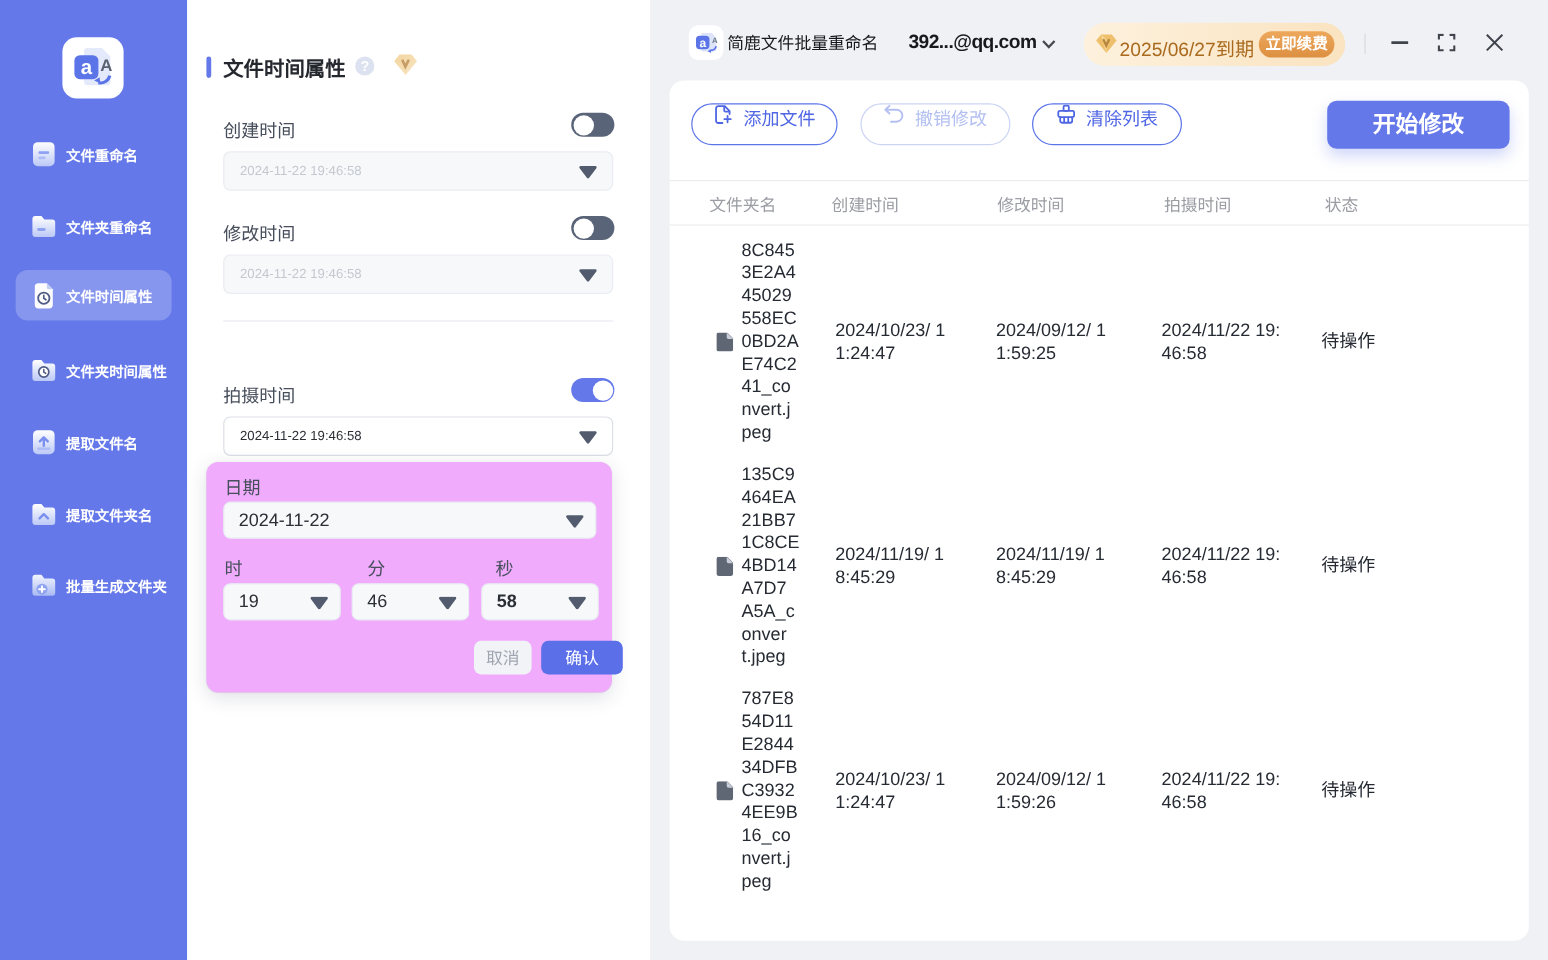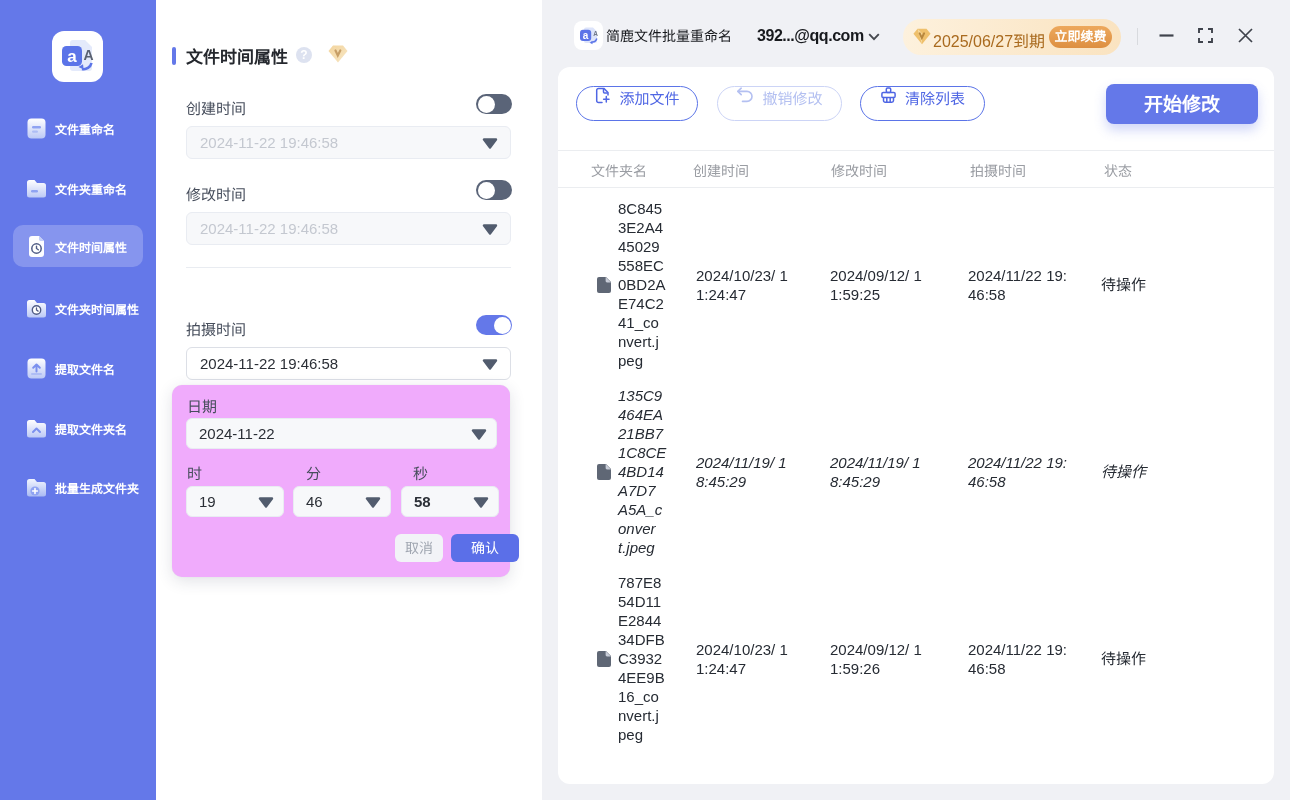--- a/index.html
+++ b/index.html
@@ -25,21 +25,21 @@
 
 .f-label { position:absolute; left:30px; font-size:15px; color:#474e5c; }
 .toggle { position:absolute; width:36px; height:20px; border-radius:10px; }
 .toggle.off { background:#5a6478; }
 .toggle.on  { background:#6478e9; }
 .toggle .knob { position:absolute; top:1.5px; width:17px; height:17px; border-radius:50%; background:#fff; }
 .toggle.off .knob { left:1.5px; }
 .toggle.on  .knob { right:1.5px; }
 
 .sel { position:absolute; left:30px; width:325px; height:33px; border-radius:6px; border:1px solid #e9ecf2; background:#f7f8fa; display:flex; align-items:center; }
-.sel .stext { font-size:15px; color:#c4c8d0; margin-left:13px; }
+.sel .stext { font-size:11px; color:#c4c8d0; margin-left:13px; }
 .sel.en { background:#fff; border-color:#dcdfe6; }
 .sel.en .stext { color:#2b2f36; }
 .tri { position:absolute; right:12px; top:50%; margin-top:-5px; width:16px; height:11px; }
 .divider { position:absolute; left:30px; top:267px; width:325px; height:1px; background:#e9ecf1; }
 
 
 .dd { position:absolute; left:16px; top:385px; width:338px; height:192px; background:#f0abfc; border-radius:10px; box-shadow:0 4px 16px rgba(40,50,80,0.14), 0 0 1px rgba(40,50,80,0.1); }
 .dd .dlabel { position:absolute; font-size:15px; color:#474e5c; }
 .dd-sel { position:absolute; height:31px; border-radius:6px; border:1px solid #e9ecf2; background:#f7f8fa; }
 .dd-sel .stext { font-size:15px; color:#2b2f36; position:absolute; left:12px; top:6px; }
@@ -327,21 +327,21 @@
       <div class="cell c3">
           <div>2024/09/12/ 1<br>1:59:25</div>
         </div>
       <div class="cell c4">
           <div>2024/11/22 19:<br>46:58</div>
         </div>
       <div class="cell c5">
           <div>待操作</div>
         </div>
     </div>
-    <div class="trow" style="top:311px;font-style:italic;">
+    <div class="trow" style="top:311px;">
       <div class="cell ficon">
           <svg width="14" height="16" viewBox="0 0 14 16">
             <path d="M2 0 h7 l5 5 v9 a2 2 0 0 1 -2 2 H2 a2 2 0 0 1 -2 -2 V2 a2 2 0 0 1 2 -2 z" fill="#5f6775"></path>
             <path d="M8.6 0 L14 5.4 H10 a1.4 1.4 0 0 1 -1.4 -1.4 z" fill="#c8cdd8"></path>
           </svg>
         </div>
       <div class="cell fname">
           <div>135C9<br>464EA<br>21BB7<br>1C8CE<br>4BD14<br>A7D7<br>A5A_c<br>onver<br>t.jpeg</div>
         </div>
       <div class="cell c2">

